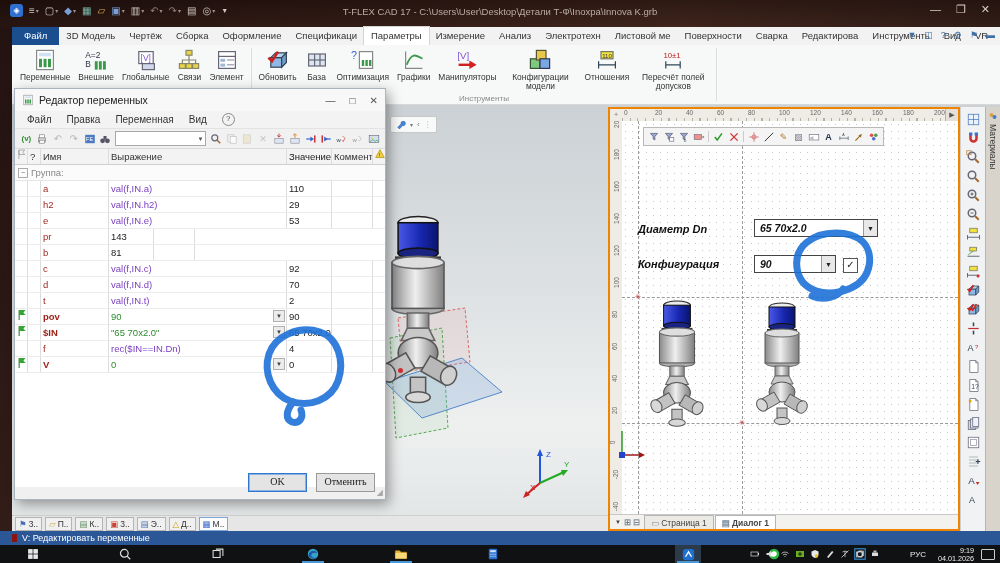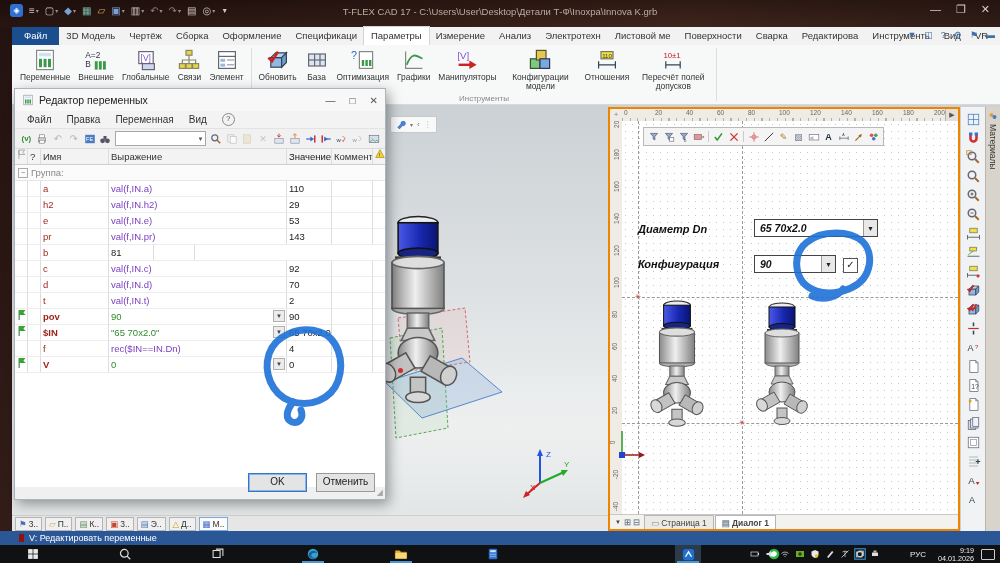--- a/index.html
+++ b/index.html
@@ -80,25 +80,25 @@
   .cf{width:13px;}.cq{width:13px;}.cn{width:68px;}.ce{width:178px;position:relative;}.cv{width:45px;}.cc{width:41px;}.cw{flex:1;border-right:none!important;}
   .vbody{background:#fff;height:322px;overflow:hidden;}
   .vgrp{height:15px;font-size:9.5px;color:#888;display:flex;align-items:center;gap:3px;padding-left:3px;border-bottom:1px solid #e6e6e6;background:#fbfbfb;}
   .vrow{display:flex;height:15px;border-bottom:1px solid #ececec;font-size:9.5px;}
   .nm{color:#9b1f17;}
   .bold{font-weight:bold;}
   .exP{color:#7a3fc0;}.exG{color:#2e8b2e;}
   .cv{color:#222;}
   .cbtn{position:absolute;right:1px;top:1px;width:12px;height:12px;background:#ececec;border:1px solid #b0b0b0;font-size:6px;line-height:11px;text-align:center;color:#444;box-sizing:border-box;}
   .vbtns{position:absolute;bottom:7px;right:10px;display:flex;gap:9px;}
-  .vbtn{width:57px;height:17px;background:#e4e4e4;border:1px solid #999;font-size:10px;text-align:center;line-height:16px;color:#222;}
+  .vbtn{width:57px;height:17px;background:#e4e4e4;border:1px solid #999;font-size:10px;text-align:center;line-height:16px;color:#222;font-family:Liberation Serif, serif;}
   .vbtn.primary{border-color:#3377cc;box-shadow:0 0 0 1px #8ab4e8 inset;}
   .vgrip{position:absolute;right:2px;bottom:2px;color:#aaa;font-size:8px;}
   
-  .statusbar{left:0;top:531px;width:1000px;height:14px;background:#2b5797;color:#fff;font-size:9px;display:flex;align-items:center;gap:5px;padding-left:19px;box-sizing:border-box;z-index:50;}
+  .statusbar{left:0;top:531px;width:1000px;height:14px;background:#2b5797;color:#fff;font-size:9px;display:flex;align-items:center;gap:5px;padding-left:12px;box-sizing:border-box;z-index:50;}
   .sbico{width:5px;height:8px;background:#8a1410;}
   .taskbar{left:0;top:545px;width:1000px;height:18px;background:#0f1113;z-index:60;}
   .tbi{position:absolute;top:0;width:26px;height:18px;display:flex;align-items:center;justify-content:center;}
   .tbi .ul{position:absolute;left:2px;right:2px;bottom:0;height:2px;background:#4a97d8;}
   .tbi.hl{background:rgba(110,160,210,.30);}
   .tray{position:absolute;top:0;height:18px;display:flex;align-items:center;gap:5px;}
   .tblang{position:absolute;right:74px;top:5px;color:#eee;font-size:8px;}
   .tbtime{position:absolute;right:26px;top:1.5px;color:#eee;font-size:7.2px;text-align:right;line-height:1.15;}
   .tbnotif{position:absolute;right:5px;top:4px;width:12px;height:9px;border:1px solid #ccc;border-radius:1px;}
 </style>
@@ -952,21 +952,20 @@
           <span class="cn nm">e</span>
           <span class="ce"><span class="exP">val(f,IN.e)</span></span>
           <span class="cv">53</span>
           <span class="cc"></span>
           <span class="cw"></span>
         </div>
         <div class="vrow">
           <span class="cf"></span>
           <span class="cq"></span>
           <span class="cn nm">pr</span>
-          <span class="ce"><span class="exP">val(f,IN.pr)</span></span>
           <span class="cv">143</span>
           <span class="cc"></span>
           <span class="cw"></span>
         </div>
         <div class="vrow">
           <span class="cf"></span>
           <span class="cq"></span>
           <span class="cn nm">b</span>
           <span class="cv">81</span>
           <span class="cc"></span>

